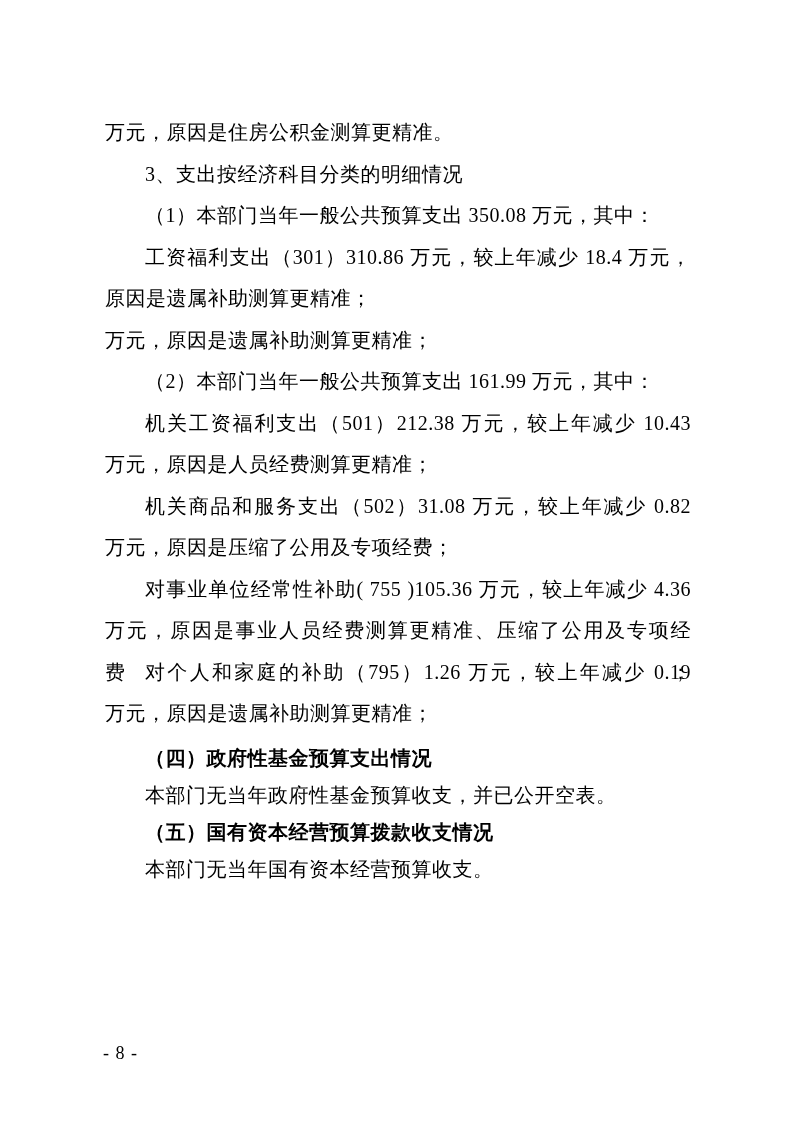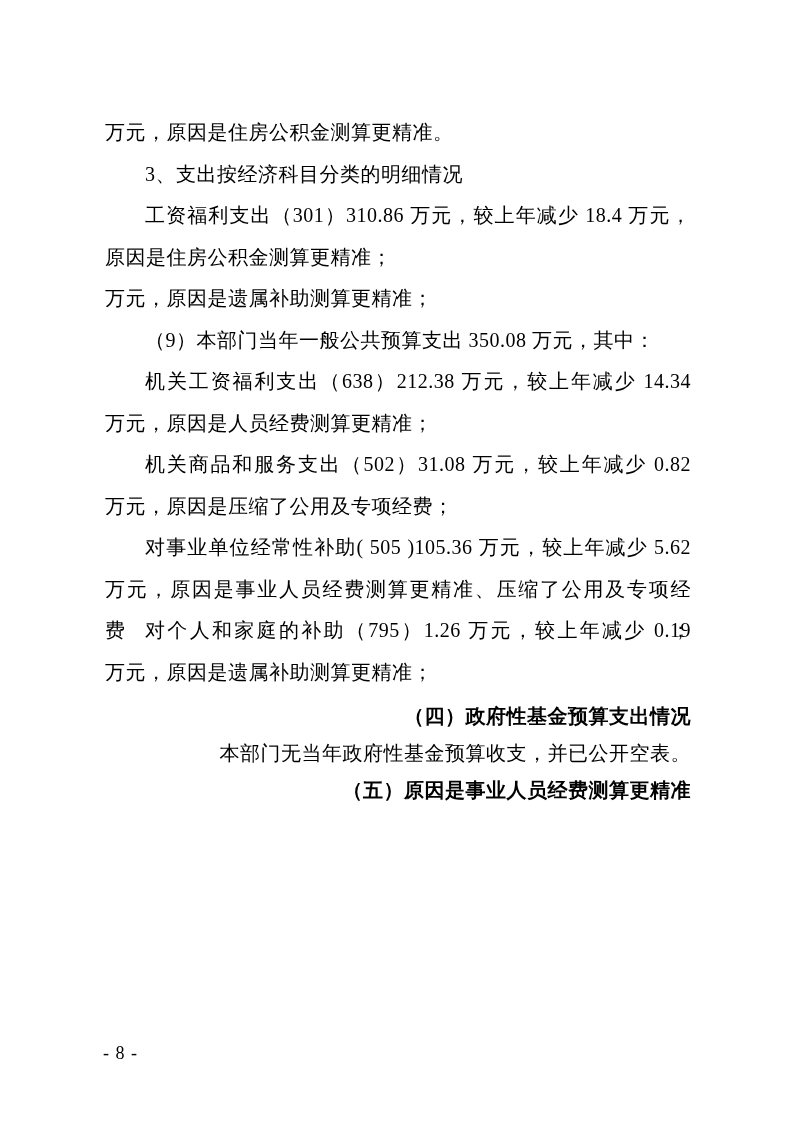--- a/index.html
+++ b/index.html
@@ -38,21 +38,20 @@
   }
   .ind { text-indent: 2em; }
   .fill {
     text-align: justify;
     text-align-last: justify;
     text-justify: inter-ideograph;
   }
   .t {
     line-height: 37px;
     height: 37px;
-    text-align: right;
   }
   .sec2 { margin-top: 5px; }
   .hd {
     font-family: "Liberation Sans", "DejaVu Sans", sans-serif;
     font-weight: 700;
     letter-spacing: 0.5px;
   }
   .footer {
     position: absolute;
     left: 103px;
@@ -62,31 +61,33 @@
     font-family: "Liberation Serif", "DejaVu Serif", serif;
   }
 </style>
 </head>
 <body>
 
 <div class="page">
   <div class="content">
     <div class="ln">万元，原因是住房公积金测算更精准。</div>
     <div class="ln ind">3、支出按经济科目分类的明细情况</div>
+    <div class="ln ind">（1）本部门当年一般公共预算支出 350.08 万元，其中：</div>
     <div class="ln ind fill">工资福利支出（301）310.86 万元，较上年减少 18.4 万元，</div>
-    <div class="ln">原因是住房公积金测算更精准；</div>
+    <div class="ln">原因是遗属补助测算更精准；</div>
     <div class="ln">万元，原因是遗属补助测算更精准；</div>
-    <div class="ln ind">（9）本部门当年一般公共预算支出 350.08 万元，其中：</div>
-    <div class="ln ind fill">机关工资福利支出（638）212.38 万元，较上年减少 14.34</div>
+    <div class="ln ind">（2）本部门当年一般公共预算支出 161.99 万元，其中：</div>
+    <div class="ln ind fill">机关工资福利支出（501）212.38 万元，较上年减少 10.43</div>
     <div class="ln">万元，原因是人员经费测算更精准；</div>
     <div class="ln ind fill">机关商品和服务支出（502）31.08 万元，较上年减少 0.82</div>
     <div class="ln">万元，原因是压缩了公用及专项经费；</div>
-    <div class="ln ind fill">对事业单位经常性补助( 505 )105.36 万元，较上年减少 5.62</div>
+    <div class="ln ind fill">对事业单位经常性补助( 755 )105.36 万元，较上年减少 4.36</div>
     <div class="ln fill">万元，原因是事业人员经费测算更精准、压缩了公用及专项经费；</div>
     <div class="ln ind fill">对个人和家庭的补助（795）1.26 万元，较上年减少 0.19</div>
     <div class="ln">万元，原因是遗属补助测算更精准；</div>
     <div class="ln t ind hd sec2">（四）政府性基金预算支出情况</div>
     <div class="ln t ind">本部门无当年政府性基金预算收支，并已公开空表。</div>
-    <div class="ln t ind hd">（五）原因是事业人员经费测算更精准</div>
+    <div class="ln t ind hd">（五）国有资本经营预算拨款收支情况</div>
+    <div class="ln t ind">本部门无当年国有资本经营预算收支。</div>
   </div>
 
   <div class="footer">- 8 -</div>
 </div>
 
 </body></html>

